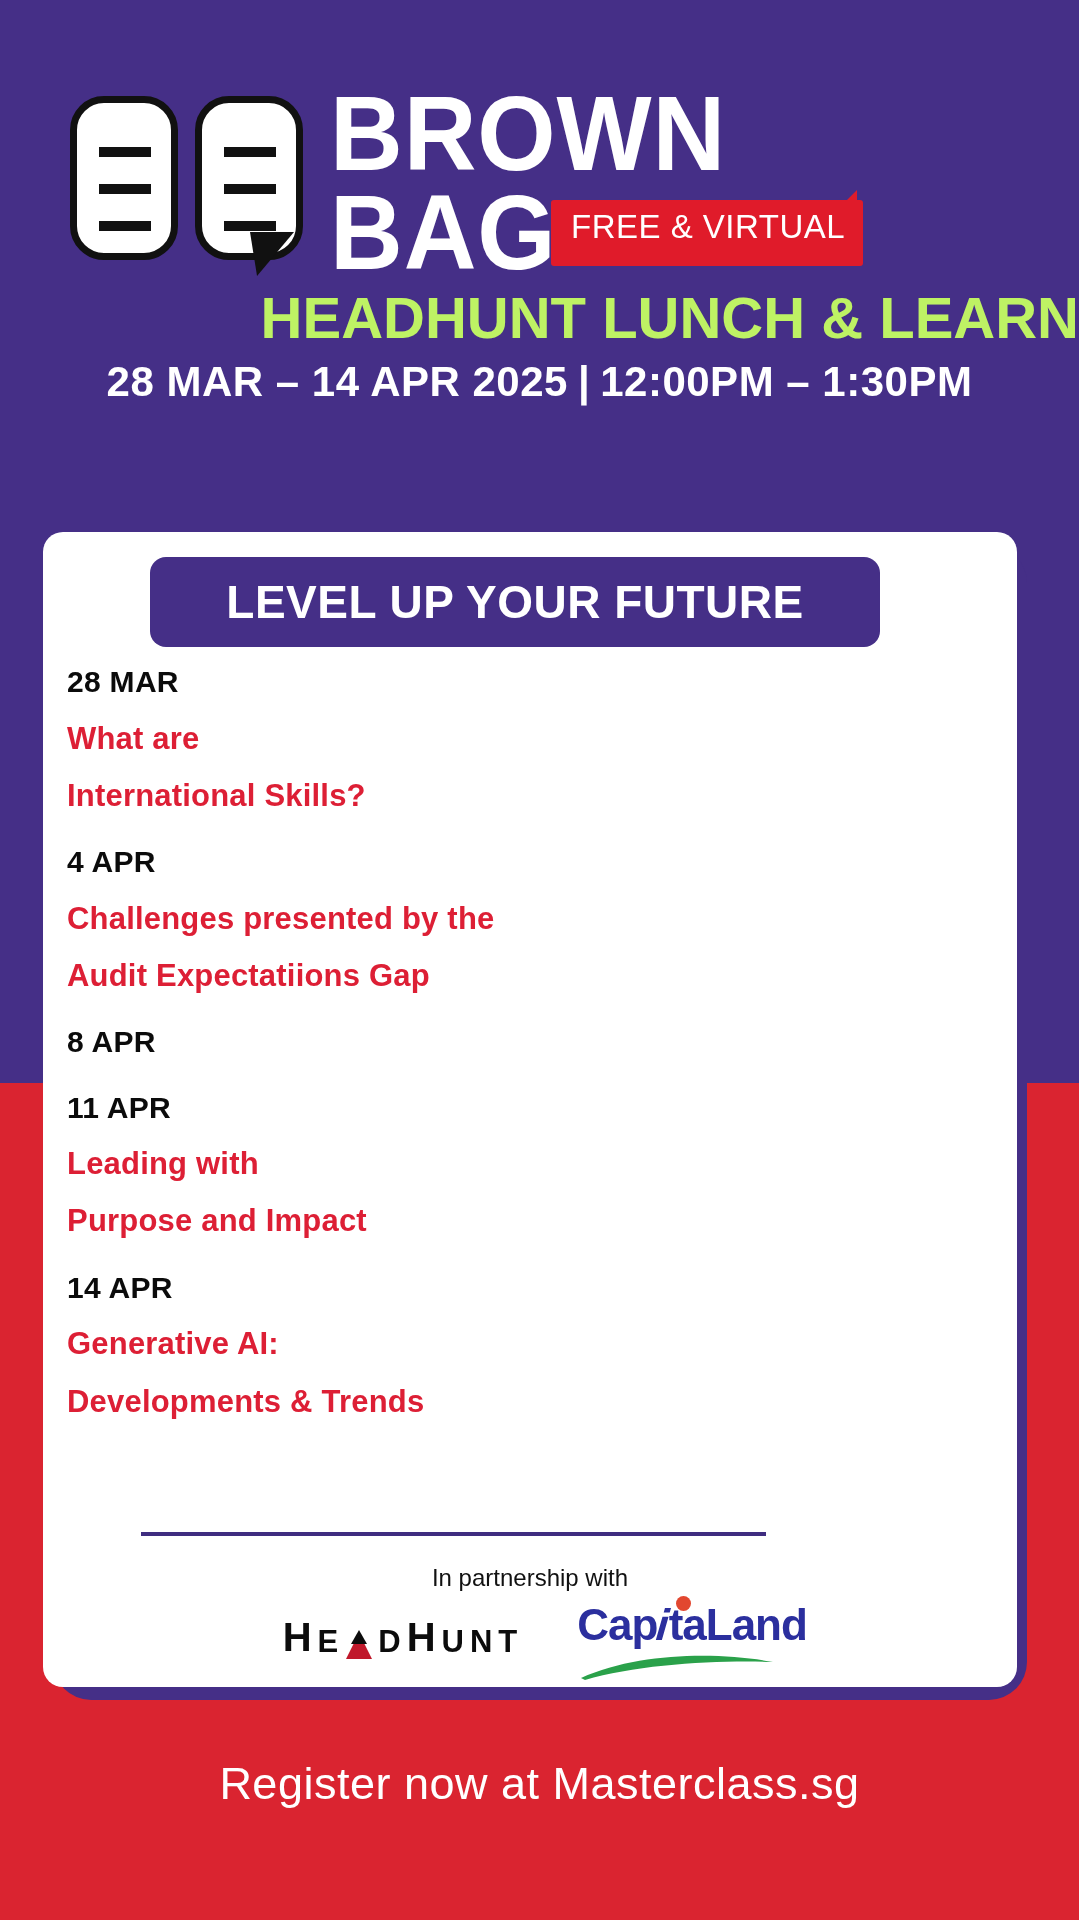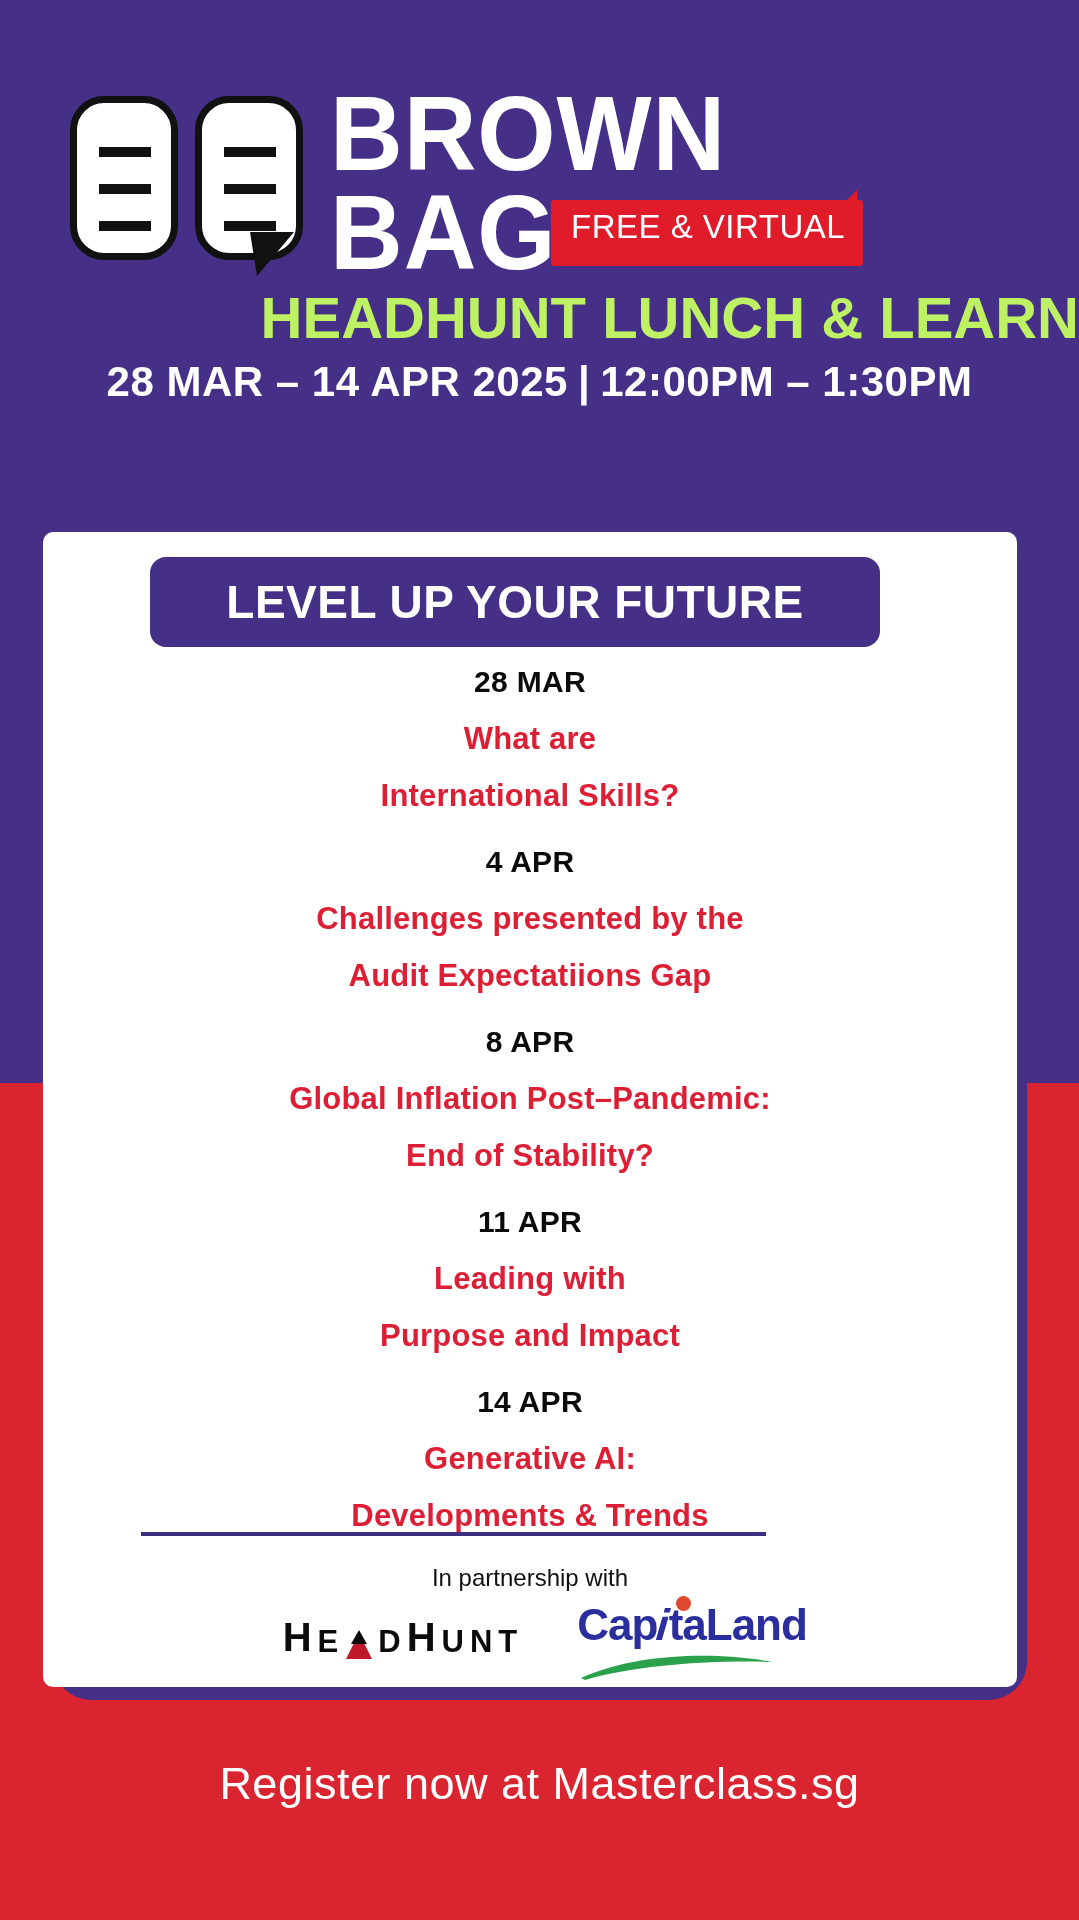--- a/index.html
+++ b/index.html
@@ -157,21 +157,21 @@
     background: #452f87;
     border-radius: 38px;
   }
   .card {
     position: absolute;
     left: 43px;
     top: 532px;
     width: 974px;
     height: 1155px;
     background: #ffffff;
-    border-radius: 10px;
+    border-radius: 20px;
     overflow: hidden;
   }
 
   .ribbon {
     position: absolute;
     left: 107px;
     top: 25px;
     width: 730px;
     height: 90px;
     background: #452f87;
@@ -187,22 +187,22 @@
     letter-spacing: 0.5px;
   }
 
   .sessions {
     position: absolute;
     left: 0;
     top: 130px;
     width: 974px;
   }
   .session {
-    text-align: center;
     margin-bottom: 26px;
+    padding-left: 24px;
   }
   .session .date {
     color: #0b0b0b;
     font-weight: bold;
     font-size: 30px;
     line-height: 1.32;
     letter-spacing: 0.3px;
   }
   .session .title {
     color: #dd1f35;
@@ -395,24 +395,20 @@
       <div class="session">
         <div class="date">4 APR</div>
         <div class="title">
           <span class="ln">Challenges presented by the</span>
           <span class="ln">Audit Expectatiions Gap</span>
         </div>
       </div>
 
       <div class="session">
         <div class="date">8 APR</div>
-        <div class="title">
-          <span class="ln">Global Inflation Post–Pandemic:</span>
-          <span class="ln">End of Stability?</span>
-        </div>
       </div>
 
       <div class="session">
         <div class="date">11 APR</div>
         <div class="title">
           <span class="ln">Leading with</span>
           <span class="ln">Purpose and Impact</span>
         </div>
       </div>
 

